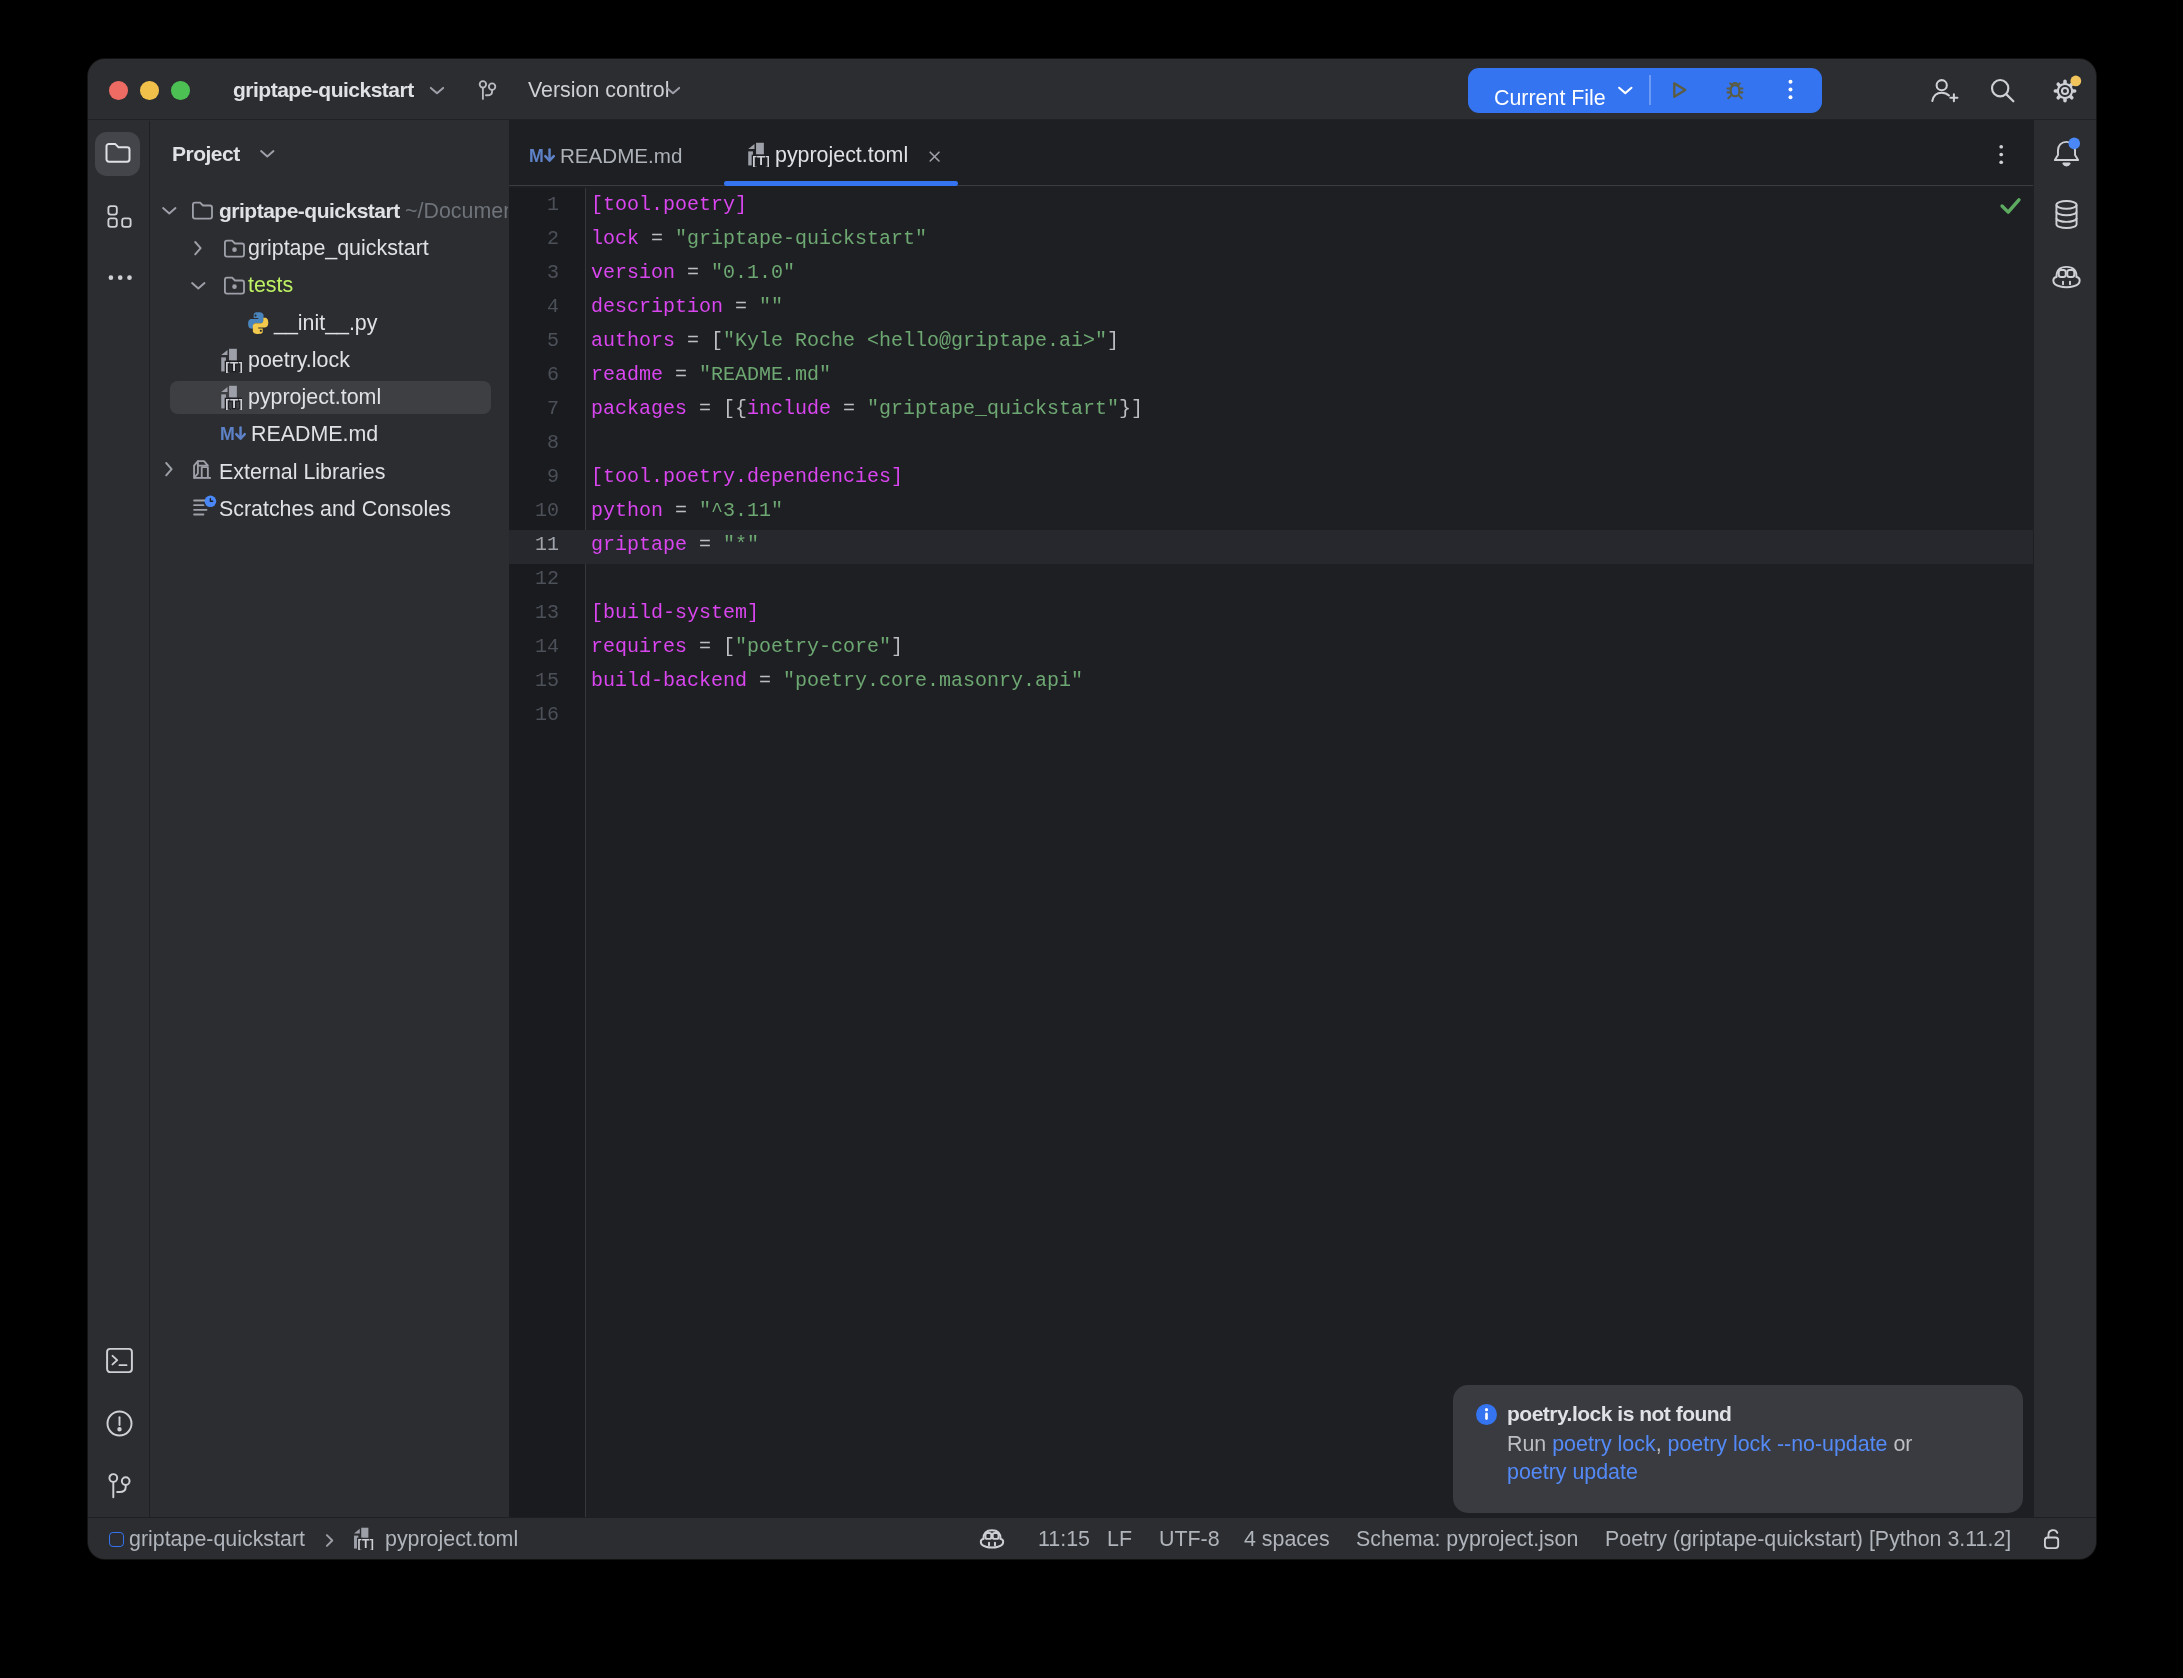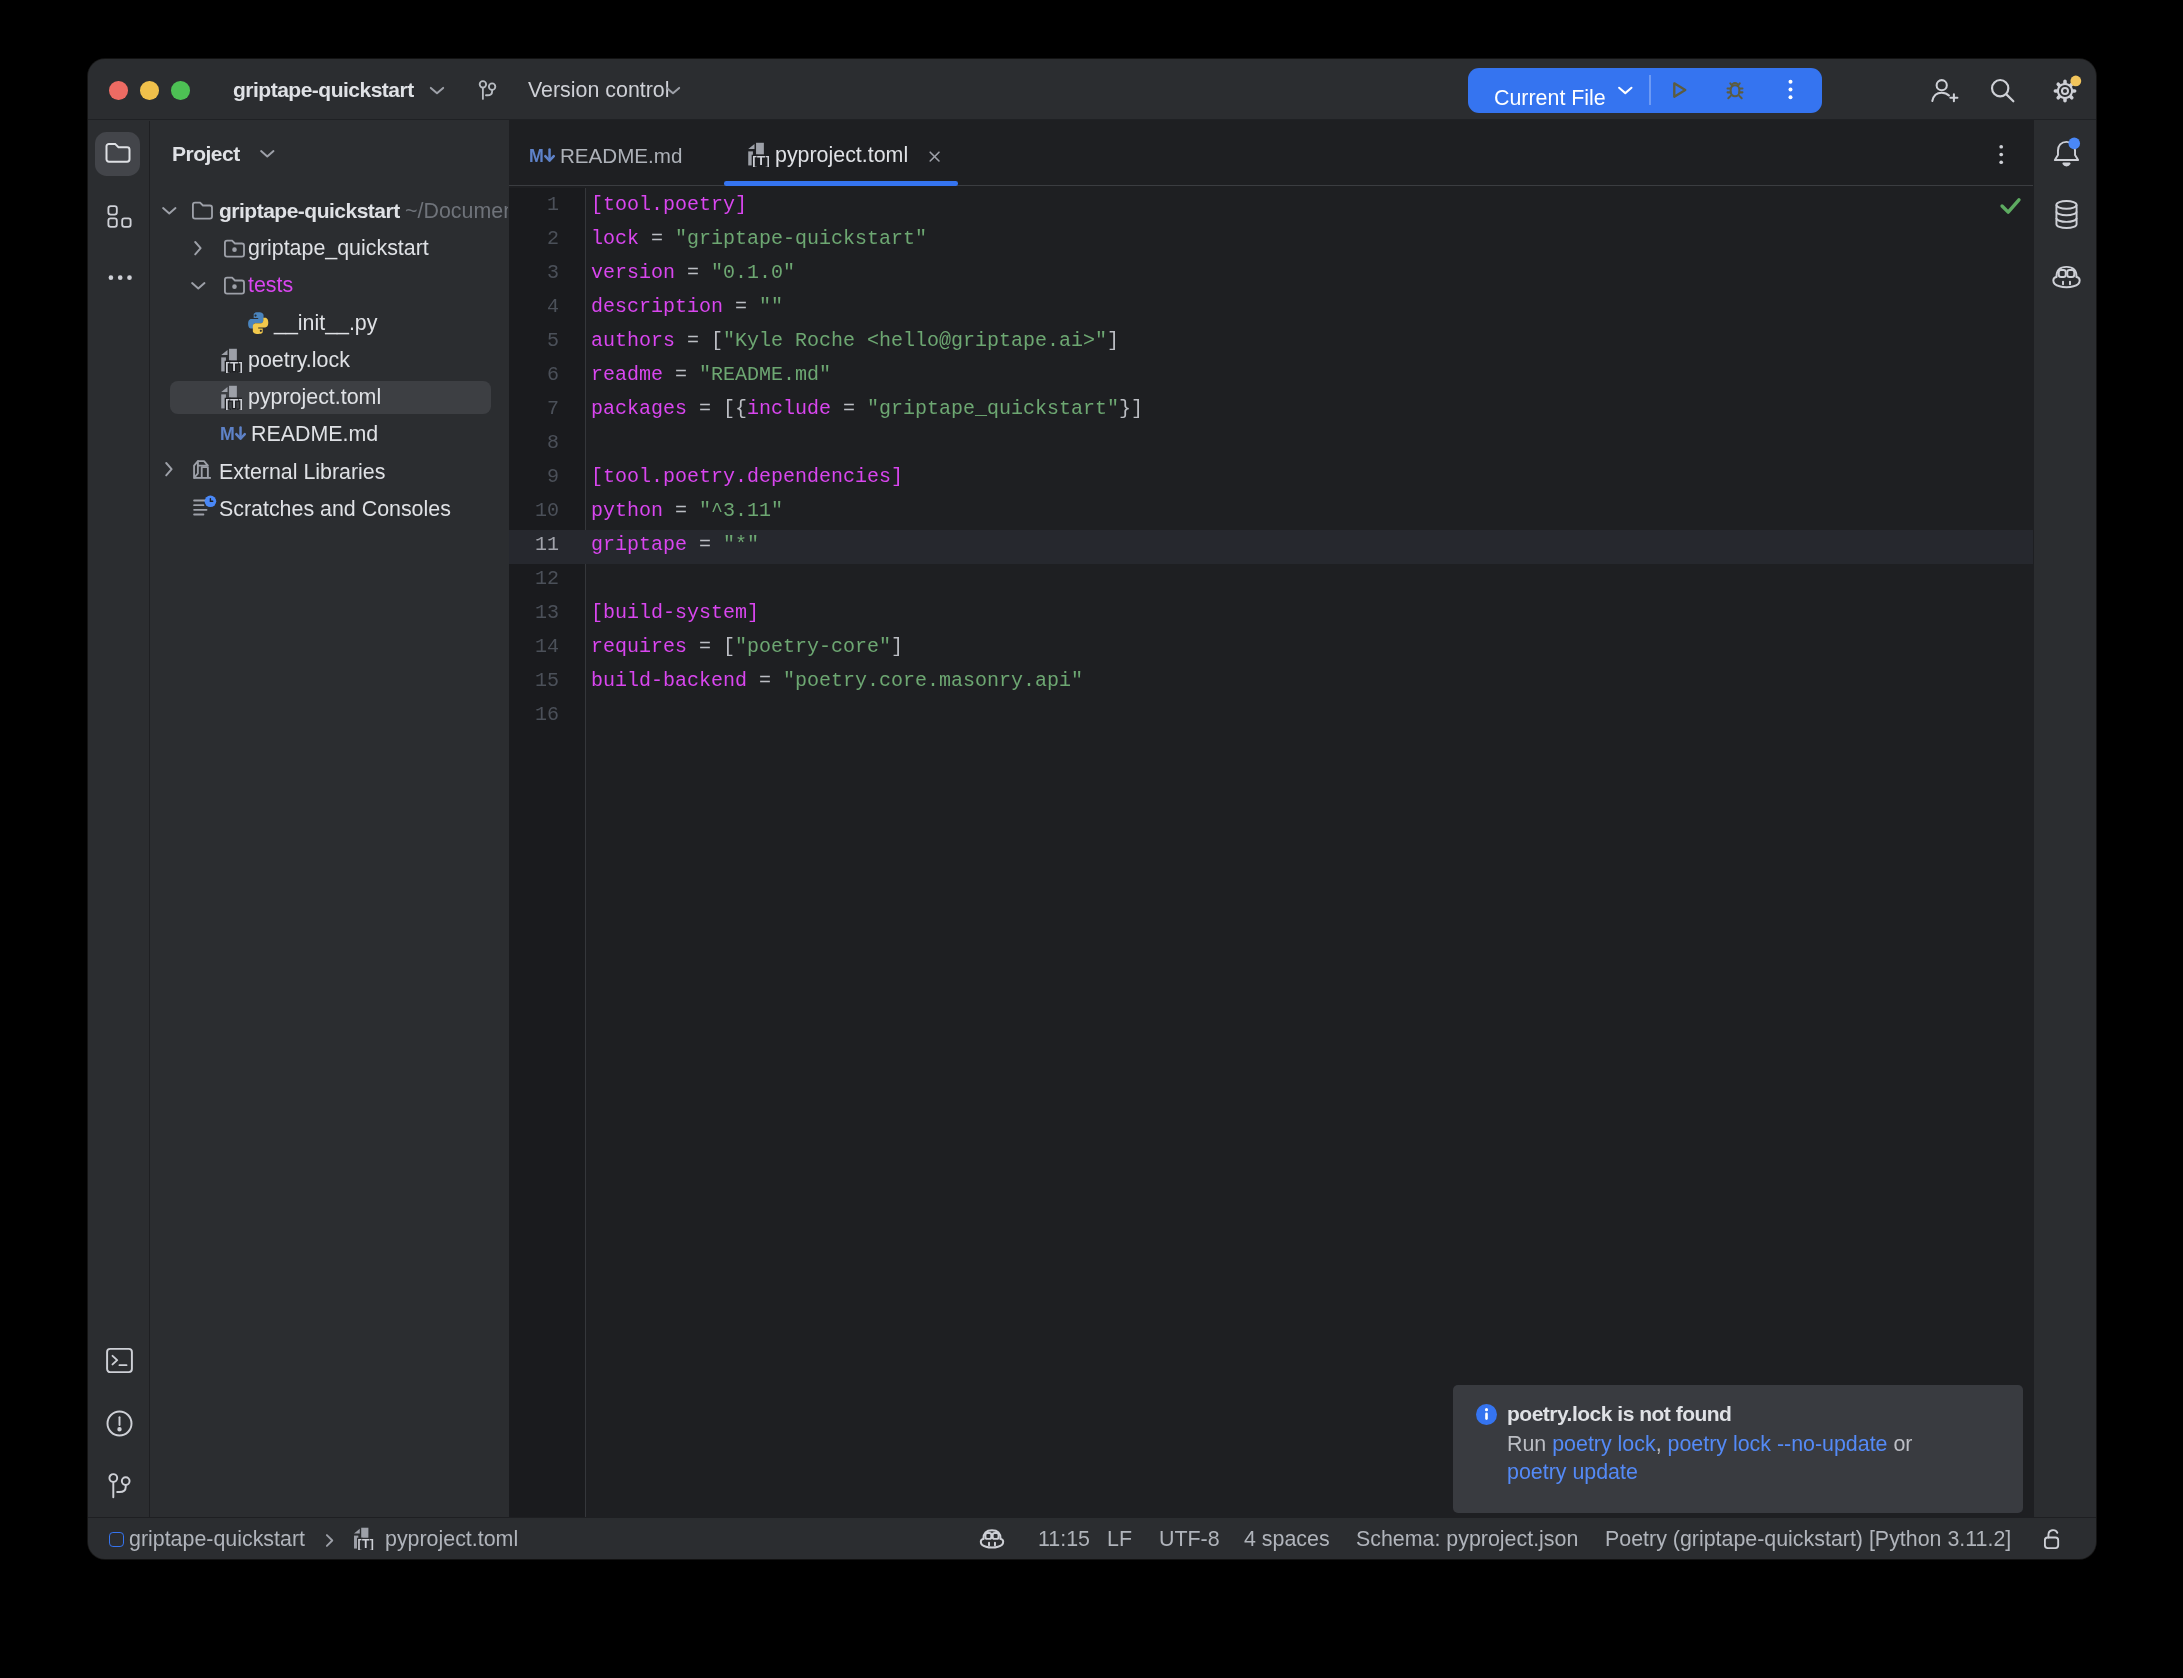--- a/index.html
+++ b/index.html
@@ -169,21 +169,21 @@
         </svg>
       <div class="abs ui" style="left:96px;top:115px;color:#dfe1e5;">griptape_quickstart</div>
 
       <svg class="abs" style="left:37px;top:159px;" width="18.6" height="12.4" viewBox="0 0 24 16">
           <path d="M4 4 l8 7 l8 -7" stroke="#9da0a8" stroke-width="2.5" fill="none" stroke-linecap="round" stroke-linejoin="round"></path>
         </svg>
       <svg class="abs" style="left:71px;top:154px;" width="23" height="21" viewBox="0 0 30 27">
           <path d="M2.5 6 c0-1.6 1.2-2.8 2.8-2.8 h6.5 l3.8 3.8 h9 c1.6 0 2.8 1.2 2.8 2.8 v11.5 c0 1.6-1.2 2.8-2.8 2.8 h-19.3 c-1.6 0-2.8-1.2-2.8-2.8 z" fill="none" stroke="#9da0a8" stroke-width="2.4"></path>
           <circle cx="15" cy="15" r="3" fill="#9da0a8"></circle>
         </svg>
-      <div class="abs ui" style="left:96px;top:152px;color:#d946ef;">tests</div>
+      <div class="abs ui" style="left:96px;top:152px;color:#bef264;">tests</div>
 
       <svg class="abs" style="left:93px;top:189px;" width="26.4" height="26.4" viewBox="0 0 34 34">
         <path d="M16.8 3 c-6 0-5.6 2.6-5.6 2.6 v4.6 h5.8 v1.4 H8.6 c0 0-4.6-.5-4.6 6 c0 6.5 4 6.3 4 6.3 h2.4 v-3 c0 0-.1-4 4-4 h5.7 c0 0 3.8 .1 3.8-3.7 V7 c0 0 .6-4-7.1-4 z M13.6 5.8 c.8 0 1.4 .6 1.4 1.4 s-.6 1.4-1.4 1.4 s-1.4-.6-1.4-1.4 s.6-1.4 1.4-1.4 z" fill="#4a84bd"></path>
         <path d="M17.2 31 c6 0 5.6-2.6 5.6-2.6 v-4.6 h-5.8 v-1.4 h8.4 c0 0 4.6 .5 4.6-6 c0-6.5-4-6.3-4-6.3 h-2.4 v3 c0 0 .1 4-4 4 h-5.7 c0 0-3.8-.1-3.8 3.7 v6.2 c0 0-.6 4 7.1 4 z M20.4 28.2 c-.8 0-1.4-.6-1.4-1.4 s.6-1.4 1.4-1.4 s1.4 .6 1.4 1.4 s-.6 1.4-1.4 1.4 z" fill="#f2c94c"></path>
       </svg>
       <div class="abs ui" style="left:122px;top:190px;color:#dfe1e5;">__init__.py</div>
 
       <svg class="abs" style="left:68px;top:227px;" width="22" height="25" viewBox="0 0 28 32">
       <path d="M9.5 2.5 L9.5 9 L1.5 9 Z" fill="#9da0a8"></path>
       <rect x="11.5" y="1" width="10" height="15" fill="#9da0a8"></rect>
@@ -370,21 +370,21 @@
     <div class="abs ui" style="left:1517px;top:8.5px;color:#b0b4bb;">Poetry (griptape-quickstart) [Python 3.11.2]</div>
 
     <svg class="abs" style="left:1953px;top:9.3px;" width="25" height="25" viewBox="0 0 32 32">
       <g stroke="#ced0d6" stroke-width="2.4" fill="none" stroke-linecap="round">
         <rect x="5" y="13.5" width="17" height="13.5" rx="3.5"></rect>
         <path d="M9.5 13.5 V10 a6 6 0 0 1 11.4 -2.6"></path>
       </g>
     </svg>
   </div>
 
-  <div class="abs" id="notif" style="left:1365px;top:1326px;width:570px;height:128px;border-radius:5px;background:#393b40;">
+  <div class="abs" id="notif" style="left:1365px;top:1326px;width:570px;height:128px;border-radius:15px;background:#393b40;">
     <svg class="abs" style="left:22.5px;top:19.4px;" width="21" height="21" viewBox="0 0 27 27">
       <circle cx="13.5" cy="13.5" r="13.5" fill="#3574f0"></circle>
       <rect x="11.8" y="11" width="3.4" height="9.5" rx="1.7" fill="#fff"></rect>
       <circle cx="13.5" cy="7.3" r="2" fill="#fff"></circle>
     </svg>
     <div class="abs uib" style="left:54px;top:17px;">poetry.lock is not found</div>
     <div class="abs ui" style="left:54px;top:47px;color:#bcbec4;">Run <span style="color:#548af7;">poetry lock</span>, <span style="color:#548af7;">poetry lock --no-update</span> or</div>
     <div class="abs ui" style="left:54px;top:75px;color:#548af7;">poetry update</div>
   </div>
 

